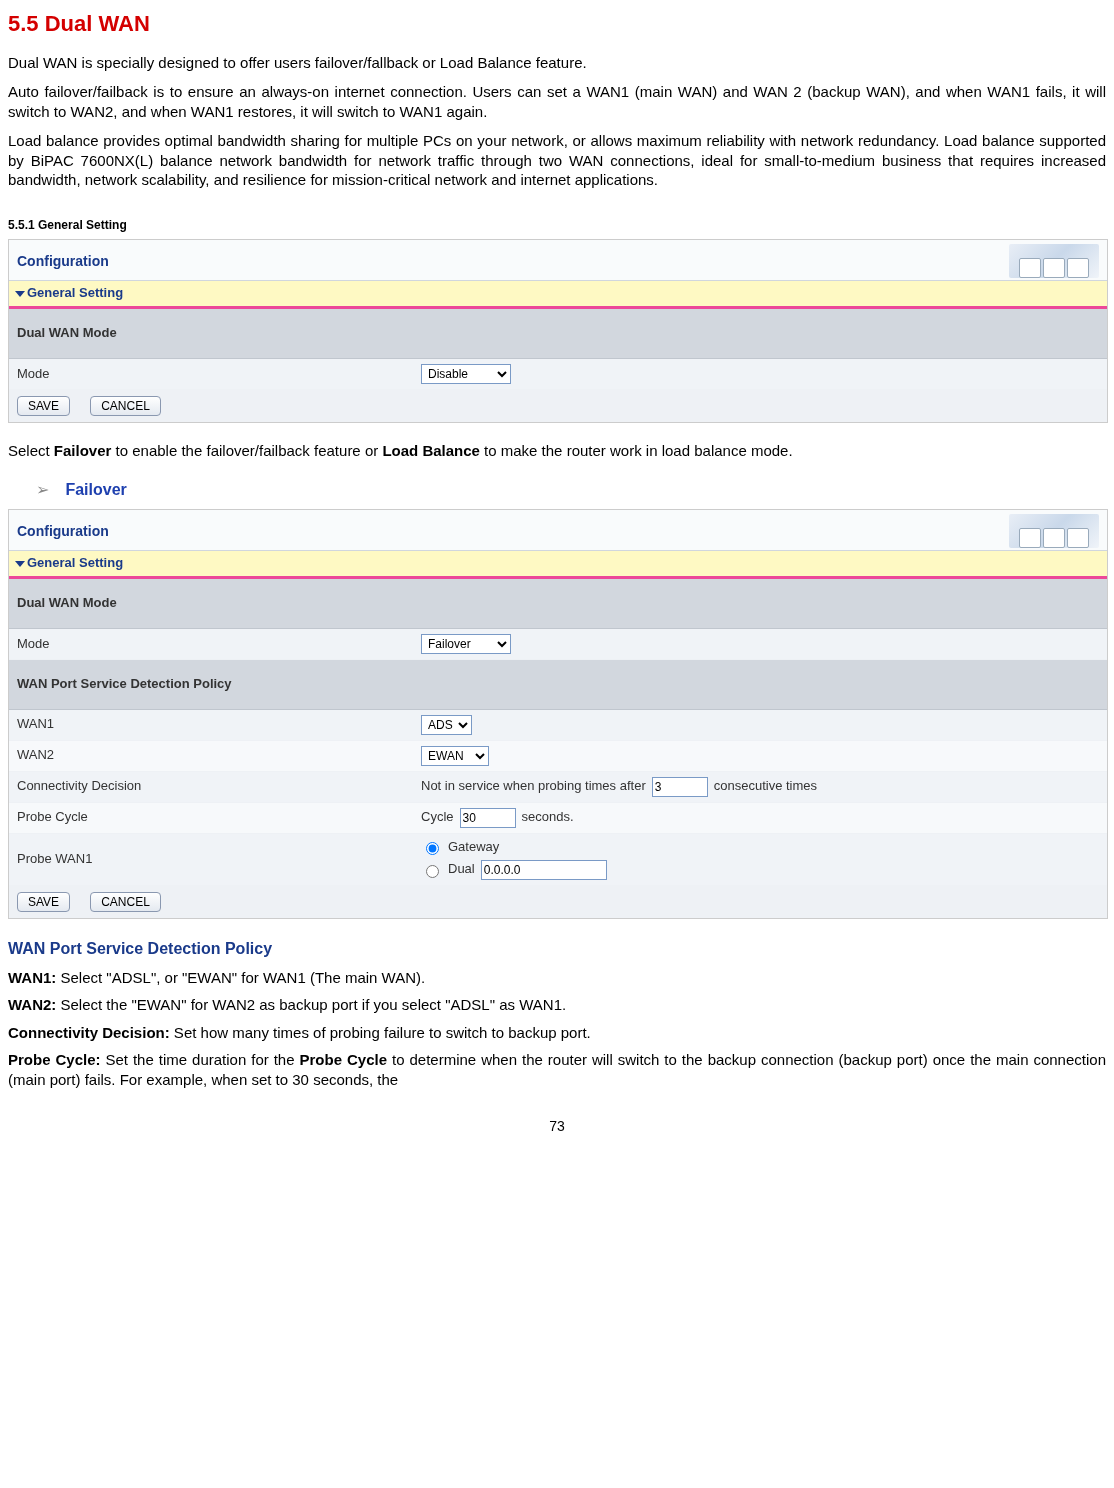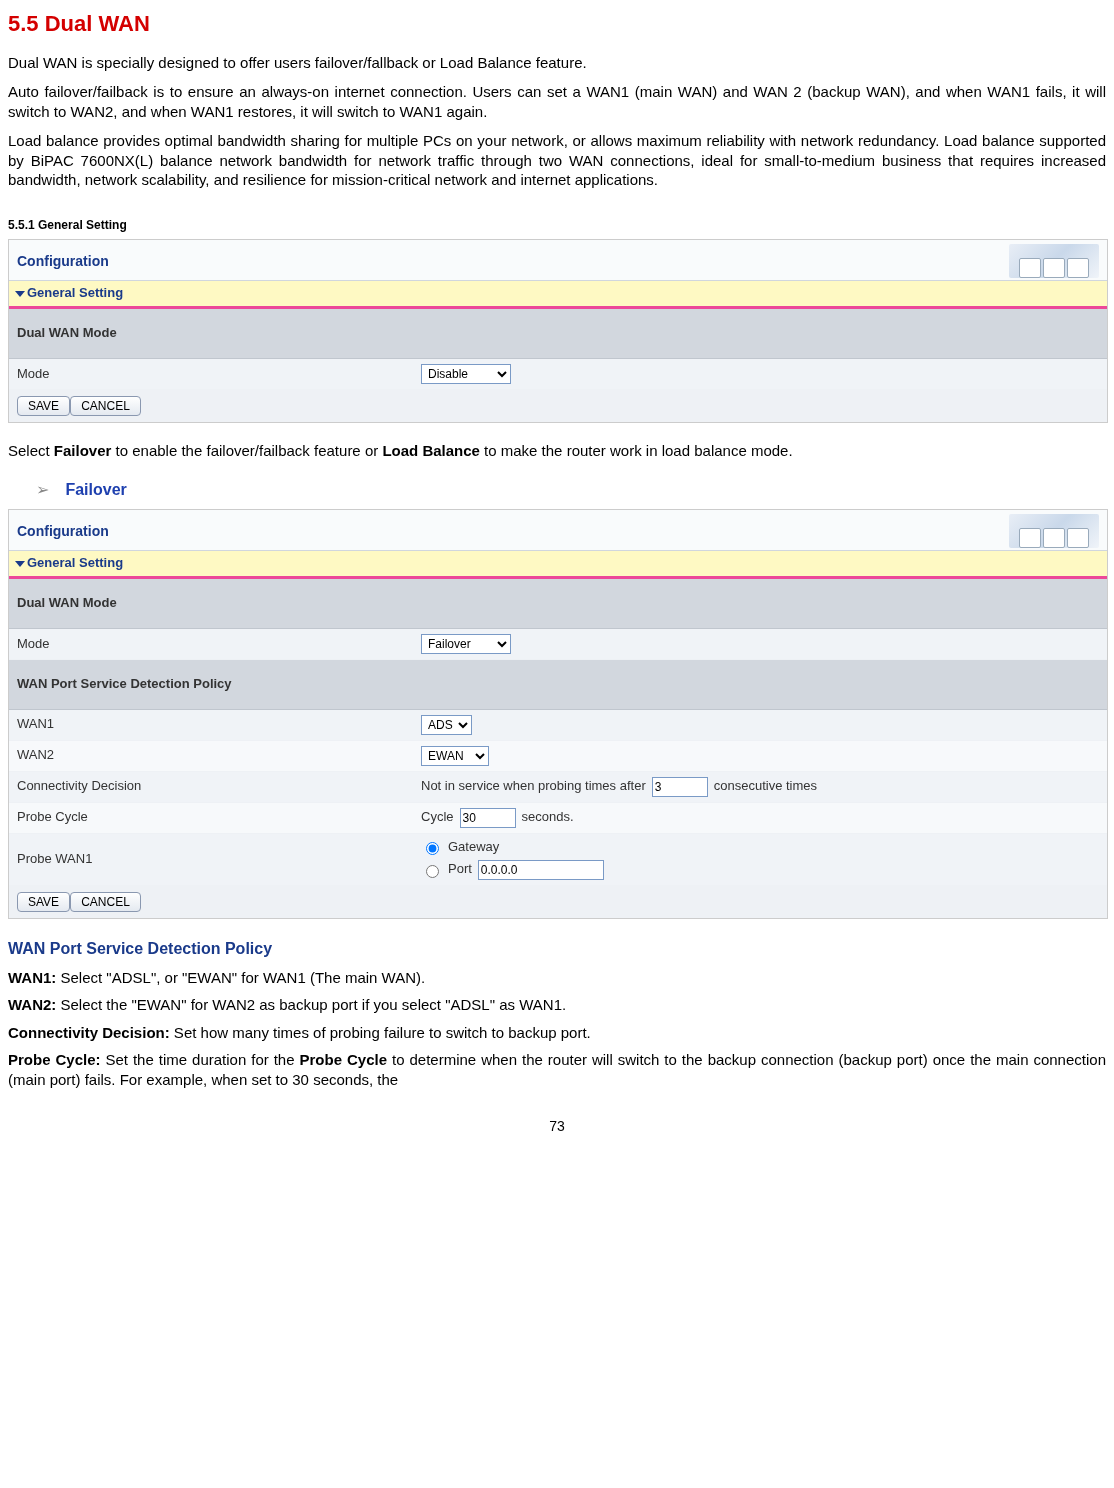--- a/index.html
+++ b/index.html
@@ -118,21 +118,21 @@
     background: #fff;
     padding: 1px 2px;
     font-family: inherit;
   }
   select.ui { height: 20px; }
   input.ui-text { height: 16px; }
   .btn-row {
     padding: 6px 8px;
     background: #eef1f5;
     display: flex;
-    gap: 0;
+    gap: 20px;
   }
   .ui-btn {
     border: 1px solid #8a98b0;
     background: linear-gradient(#fff, #e4e9f0);
     border-radius: 4px;
     padding: 2px 10px;
     font-size: 12px;
     cursor: pointer;
     font-family: inherit;
   }
@@ -282,21 +282,21 @@
   <div class="form-row">
     <div class="form-label">Probe WAN1</div>
     <div class="form-control">
       <div class="radio-col">
         <label class="radio-line">
           <input type="radio" name="pw1" checked="" style="">
           <span>Gateway</span>
         </label>
         <label class="radio-line">
           <input type="radio" name="pw1" style="">
-          <span>Port</span>
+          <span>Dual</span>
           <input class="ui-text" style="width: 120px;" value="0.0.0.0">
         </label>
       </div>
     </div>
   </div>
   <div class="btn-row">
     <button class="ui-btn">SAVE</button>
     <button class="ui-btn">CANCEL</button>
   </div>
 </div>

